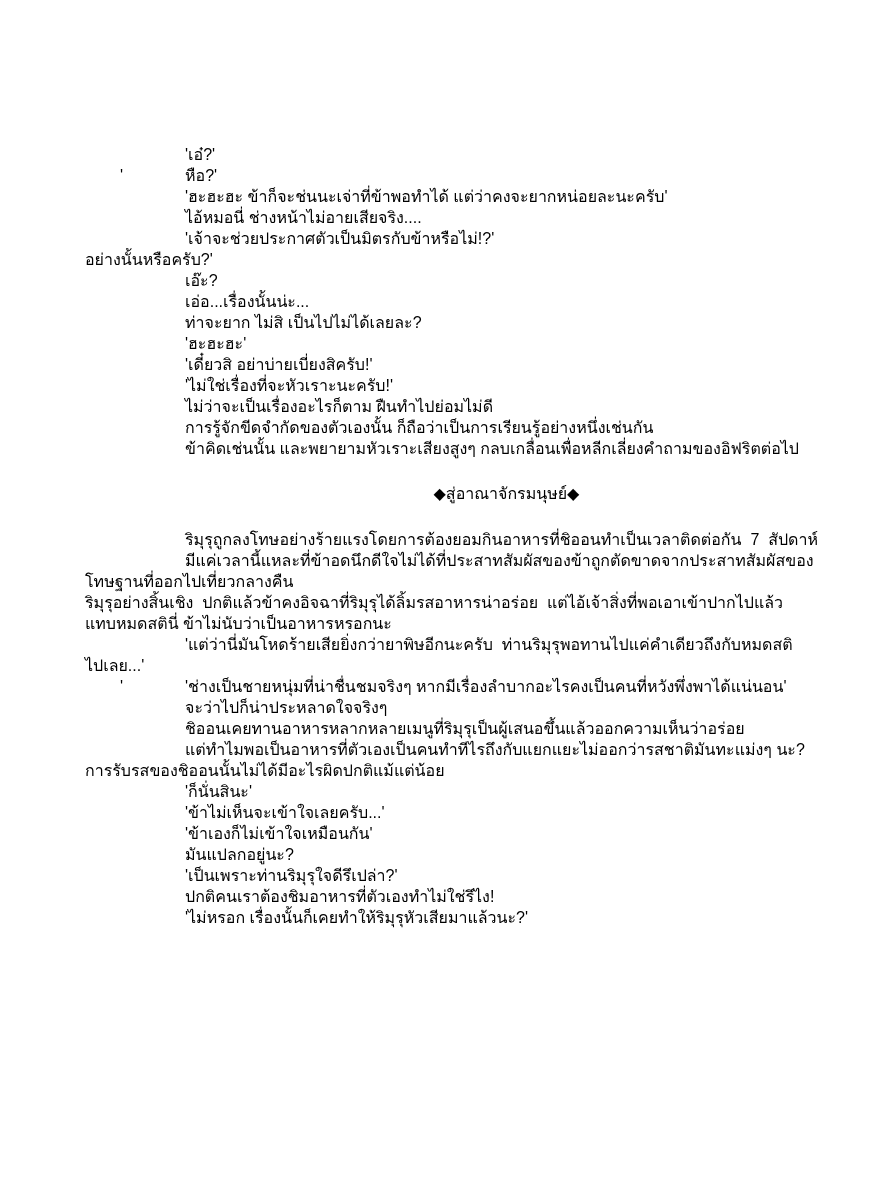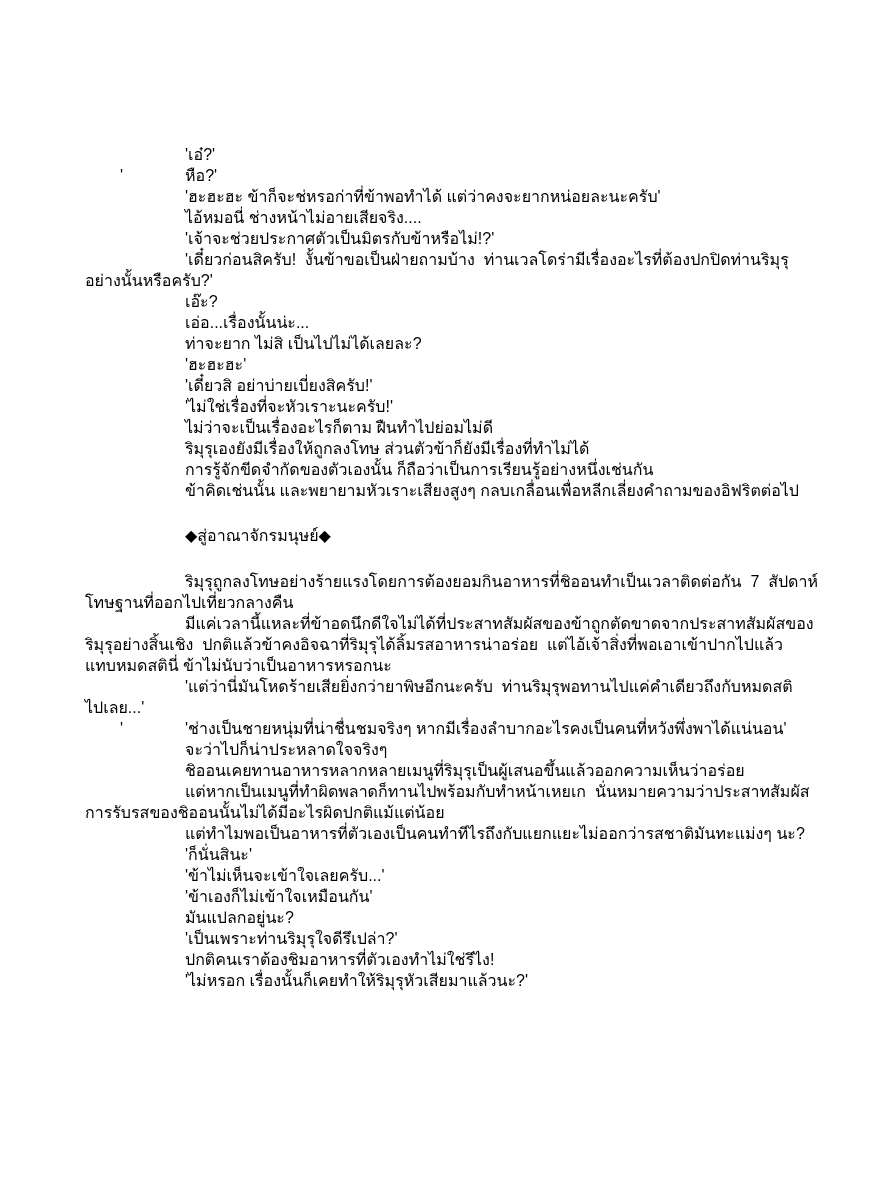--- a/index.html
+++ b/index.html
@@ -37,62 +37,60 @@
     position: absolute;
     left: 35px;
     top: 0;
     padding: 0;
   }
   .section-header {
     height: 21px;
     margin: 24px 0 25px 0;
     padding-left: 100px;
     white-space: pre;
+    text-align: center;
   }
 </style>
 </head>
 <body>
 
 <div class="page">
   <div class="lines">
       <div class="line indent"><span>'เอ๋?'</span></div>
       <div class="line indent"><span class="margin-mark">'</span><span>หือ?'</span></div>
-      <div class="line indent"><span>'ฮะฮะฮะ ข้าก็จะช่หรอก่าที่ข้าพอทำได้ แต่ว่าคงจะยากหน่อยละนะครับ'</span></div>
+      <div class="line indent"><span>'ฮะฮะฮะ ข้าก็จะช่นนะเจ่าที่ข้าพอทำได้ แต่ว่าคงจะยากหน่อยละนะครับ'</span></div>
       <div class="line indent"><span>ไอ้หมอนี่ ช่างหน้าไม่อายเสียจริง....</span></div>
       <div class="line indent"><span>'เจ้าจะช่วยประกาศตัวเป็นมิตรกับข้าหรือไม่!?'</span></div>
-      <div class="line indent"><span>'เดี๋ยวก่อนสิครับ!  งั้นข้าขอเป็นฝ่ายถามบ้าง  ท่านเวลโดร่ามีเรื่องอะไรที่ต้องปกปิดท่านริมุรุ</span></div>
       <div class="line"><span>อย่างนั้นหรือครับ?'</span></div>
       <div class="line indent"><span>เอ๊ะ?</span></div>
       <div class="line indent"><span>เอ่อ...เรื่องนั้นน่ะ...</span></div>
       <div class="line indent"><span>ท่าจะยาก ไม่สิ เป็นไปไม่ได้เลยละ?</span></div>
       <div class="line indent"><span>'ฮะฮะฮะ'</span></div>
       <div class="line indent"><span>'เดี๋ยวสิ อย่าบ่ายเบี่ยงสิครับ!'</span></div>
       <div class="line indent"><span>'ไม่ใช่เรื่องที่จะหัวเราะนะครับ!'</span></div>
       <div class="line indent"><span>ไม่ว่าจะเป็นเรื่องอะไรก็ตาม ฝืนทำไปย่อมไม่ดี</span></div>
-      <div class="line indent"><span>ริมุรุเองยังมีเรื่องให้ถูกลงโทษ ส่วนตัวข้าก็ยังมีเรื่องที่ทำไม่ได้</span></div>
       <div class="line indent"><span>การรู้จักขีดจำกัดของตัวเองนั้น ก็ถือว่าเป็นการเรียนรู้อย่างหนึ่งเช่นกัน</span></div>
       <div class="line indent"><span>ข้าคิดเช่นนั้น และพยายามหัวเราะเสียงสูงๆ กลบเกลื่อนเพื่อหลีกเลี่ยงคำถามของอิฟริตต่อไป</span></div>
     </div>
 
   <div class="section-header">◆สู่อาณาจักรมนุษย์◆</div>
 
   <div class="lines">
       <div class="line indent"><span>ริมุรุถูกลงโทษอย่างร้ายแรงโดยการต้องยอมกินอาหารที่ชิออนทำเป็นเวลาติดต่อกัน  7  สัปดาห์</span></div>
+      <div class="line indent"><span>มีแค่เวลานี้แหละที่ข้าอดนึกดีใจไม่ได้ที่ประสาทสัมผัสของข้าถูกตัดขาดจากประสาทสัมผัสของ</span></div>
       <div class="line"><span>โทษฐานที่ออกไปเที่ยวกลางคืน</span></div>
-      <div class="line indent"><span>มีแค่เวลานี้แหละที่ข้าอดนึกดีใจไม่ได้ที่ประสาทสัมผัสของข้าถูกตัดขาดจากประสาทสัมผัสของ</span></div>
       <div class="line"><span>ริมุรุอย่างสิ้นเชิง  ปกติแล้วข้าคงอิจฉาที่ริมุรุได้ลิ้มรสอาหารน่าอร่อย  แต่ไอ้เจ้าสิ่งที่พอเอาเข้าปากไปแล้ว</span></div>
       <div class="line"><span>แทบหมดสตินี่ ข้าไม่นับว่าเป็นอาหารหรอกนะ</span></div>
       <div class="line indent"><span>'แต่ว่านี่มันโหดร้ายเสียยิ่งกว่ายาพิษอีกนะครับ  ท่านริมุรุพอทานไปแค่คำเดียวถึงกับหมดสติ</span></div>
       <div class="line"><span>ไปเลย...'</span></div>
       <div class="line indent"><span class="margin-mark">'</span><span>'ช่างเป็นชายหนุ่มที่น่าชื่นชมจริงๆ หากมีเรื่องลำบากอะไรคงเป็นคนที่หวังพึ่งพาได้แน่นอน'</span></div>
       <div class="line indent"><span>จะว่าไปก็น่าประหลาดใจจริงๆ</span></div>
       <div class="line indent"><span>ชิออนเคยทานอาหารหลากหลายเมนูที่ริมุรุเป็นผู้เสนอขึ้นแล้วออกความเห็นว่าอร่อย</span></div>
-      <div class="line indent"><span>แต่หากเป็นเมนูที่ทำผิดพลาดก็ทานไปพร้อมกับทำหน้าเหยเก  นั่นหมายความว่าประสาทสัมผัส</span></div>
+      <div class="line indent"><span>แต่ทำไมพอเป็นอาหารที่ตัวเองเป็นคนทำทีไรถึงกับแยกแยะไม่ออกว่ารสชาติมันทะแม่งๆ นะ?</span></div>
       <div class="line"><span>การรับรสของชิออนนั้นไม่ได้มีอะไรผิดปกติแม้แต่น้อย</span></div>
-      <div class="line indent"><span>แต่ทำไมพอเป็นอาหารที่ตัวเองเป็นคนทำทีไรถึงกับแยกแยะไม่ออกว่ารสชาติมันทะแม่งๆ นะ?</span></div>
       <div class="line indent"><span>'ก็นั่นสินะ'</span></div>
       <div class="line indent"><span>'ข้าไม่เห็นจะเข้าใจเลยครับ...'</span></div>
       <div class="line indent"><span>'ข้าเองก็ไม่เข้าใจเหมือนกัน'</span></div>
       <div class="line indent"><span>มันแปลกอยู่นะ?</span></div>
       <div class="line indent"><span>'เป็นเพราะท่านริมุรุใจดีรึเปล่า?'</span></div>
       <div class="line indent"><span>ปกติคนเราต้องชิมอาหารที่ตัวเองทำไม่ใช่รึไง!</span></div>
       <div class="line indent"><span>'ไม่หรอก เรื่องนั้นก็เคยทำให้ริมุรุหัวเสียมาแล้วนะ?'</span></div>
     </div>
 </div>
 

